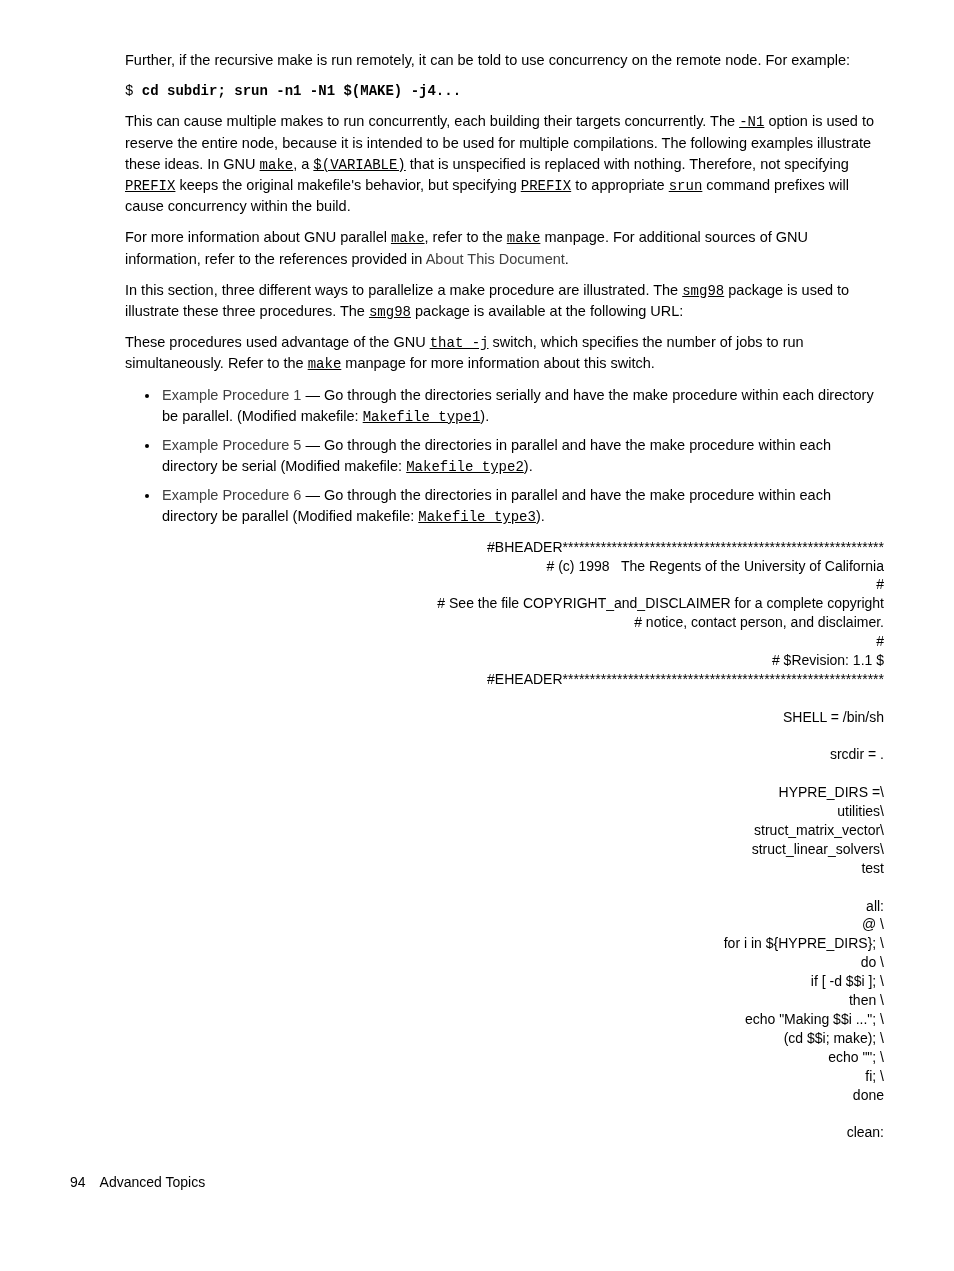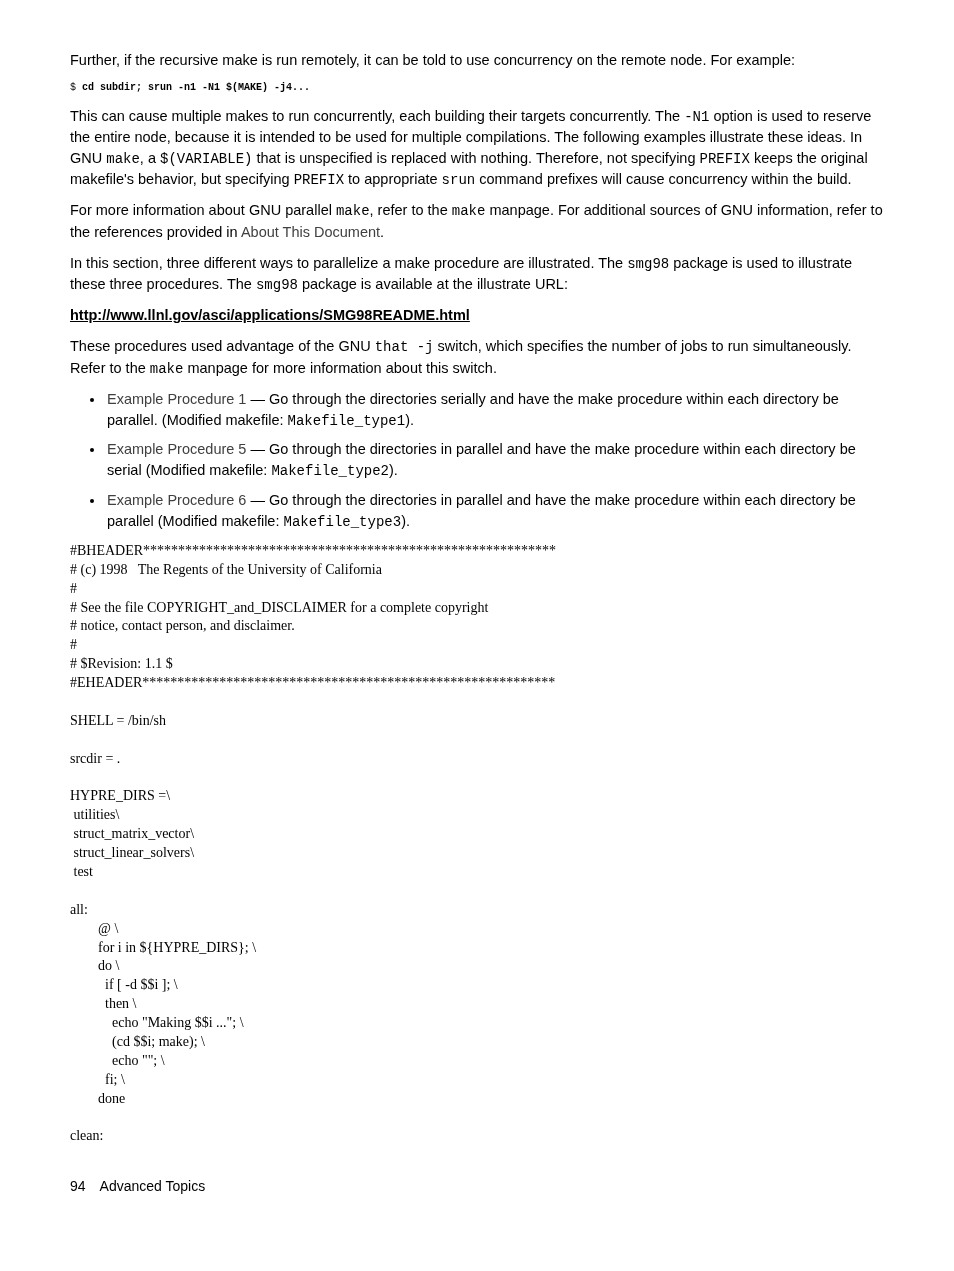--- a/index.html
+++ b/index.html
@@ -6,31 +6,33 @@
     font-family: Arial, Helvetica, sans-serif;
     font-size: 14.5px;
     line-height: 1.45;
     color: #000;
     margin: 0;
     padding: 50px 70px 30px 70px;
     width: 954px;
     box-sizing: border-box;
   }
   .content {
+    margin-left: 55px;
   }
   p {
     margin: 0 0 10px 0;
   }
   code, .mono {
     font-family: "Courier New", Courier, monospace;
     font-size: 14px;
+    text-decoration: underline;
   }
   .cmd-line {
     font-family: "Courier New", Courier, monospace;
-    font-size: 10px;
+    font-size: 14px;
     margin: 8px 0 10px 0;
   }
   .cmd-line .prompt { font-weight: normal; }
   .cmd-line .cmd { font-weight: bold; }
   .link {
     color: #404040;
     cursor: pointer;
   }
   .link-u {
     color: #000;
@@ -41,25 +43,26 @@
   ul {
     list-style-type: disc;
     padding-left: 35px;
     margin: 8px 0 10px 0;
   }
   li {
     margin-bottom: 8px;
     padding-left: 2px;
   }
   pre {
-    font-family: Liberation Serif, serif;
+    font-family: Liberation Sans, sans-serif;
     font-size: 14px;
     white-space: pre;
     margin: 10px 0 0 0;
     line-height: 1.35;
+    text-align: right;
   }
   .footer {
     margin-top: 30px;
     font-size: 14px;
   }
   .footer .pagenum {
     margin-right: 14px;
   }
 </style>
 </head>
@@ -75,26 +78,23 @@
 
   <p>
     <span>This can cause multiple makes to run concurrently, each building their targets concurrently. The </span><code>-N1</code><span> option is used to reserve the entire node, because it is intended to be used for multiple compilations. The following examples illustrate these ideas. In GNU </span><code>make</code><span>, a </span><code>$(VARIABLE)</code><span> that is unspecified is replaced with nothing. Therefore, not specifying </span><code>PREFIX</code><span> keeps the original makefile's behavior, but specifying </span><code>PREFIX</code><span> to appropriate </span><code>srun</code><span> command prefixes will cause concurrency within the build.</span>
   </p>
 
   <p>
     <span>For more information about GNU parallel </span><code>make</code><span>, refer to the </span><code>make</code><span> manpage. For additional sources of GNU information, refer to the references provided in </span><span class="link">About This Document</span><span>.</span>
   </p>
 
   <p>
-    <span>In this section, three different ways to parallelize a make procedure are illustrated. The </span><code>smg98</code><span> package is used to illustrate these three procedures. The </span><code>smg98</code><span> package is available at the illustrate URL:</span>
+    <span>In this section, three different ways to parallelize a make procedure are illustrated. The </span><code>smg98</code><span> package is used to illustrate these three procedures. The </span><code>smg98</code><span> package is available at the following URL:</span>
   </p>
 
-  <p>
-    <span class="link-u">http://www.llnl.gov/asci/applications/SMG98README.html</span>
-  </p>
 
   <p>
     <span>These procedures used advantage of the GNU </span><code>that -j</code><span> switch, which specifies the number of jobs to run simultaneously. Refer to the </span><code>make</code><span> manpage for more information about this switch.</span>
   </p>
 
 
   <ul>
     <li>
       <span class="link">Example Procedure 1</span><span> — Go through the directories serially and have the make procedure within each directory be parallel. (Modified makefile: </span><code>Makefile_type1</code><span>).</span>
     </li>

